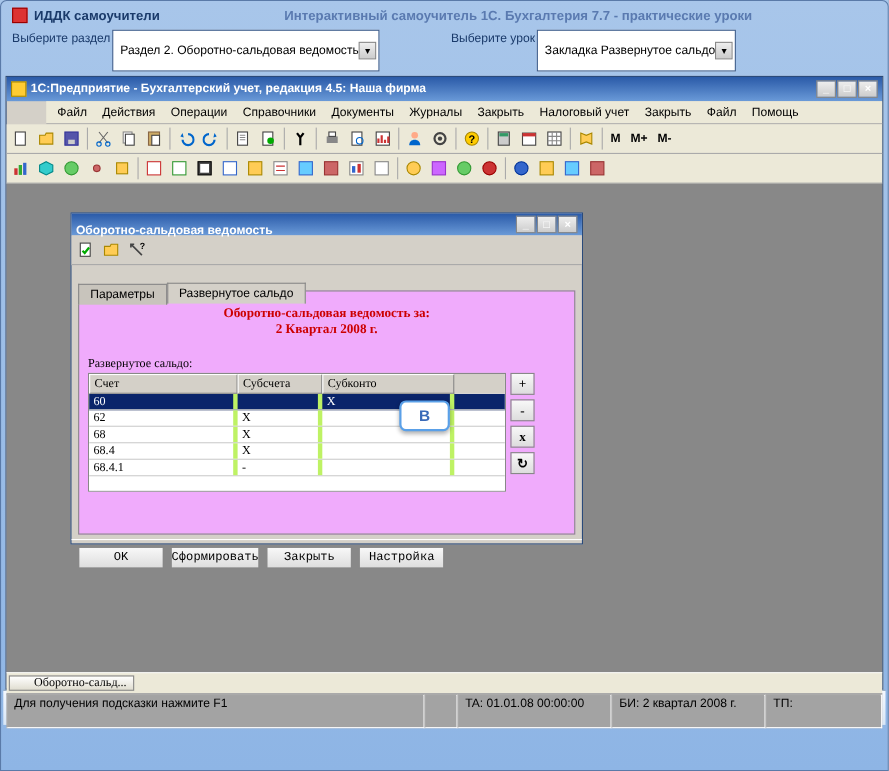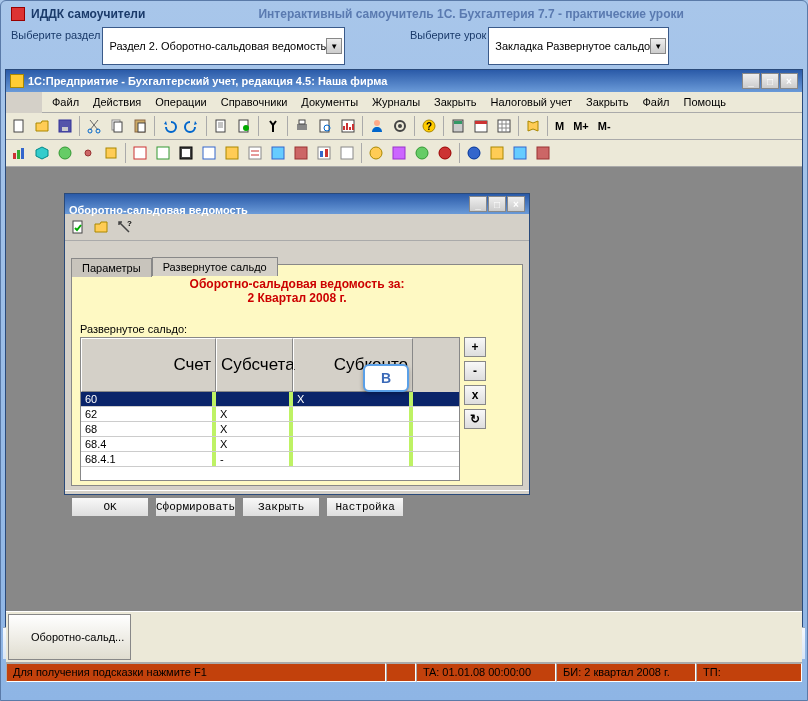--- a/index.html
+++ b/index.html
@@ -80,46 +80,46 @@
 .dlg-title{
   background:linear-gradient(#2a5aa8,#6a9ad8);
   color:#fff;display:flex;align-items:center;padding:2px 4px;height:20px;font-weight:bold;font-size:11px;
 }
 .dlg-title .t-text{flex:1;margin-top:12px;}
 .dlg-tb{background:#d4d0c8;border-bottom:1px solid #aaa;display:flex;padding:2px;gap:1px;}
 .dlg-body{padding:4px 6px;}
 .tabs{display:flex;position:relative;top:12px;}
 .tab{border:1px solid #888;border-bottom:none;padding:3px 10px;background:#d4d0c8;font-size:11px;position:relative;}
 .tab.inactive{background:#c8c4bc;top:1px;}
-.tabpanel{border:1px solid #888;background:#fef9c3;padding:8px 8px 8px;height:222px;}
+.tabpanel{border:1px solid #888;background:#f0abfc;padding:8px 8px 8px;height:222px;font-family:Liberation Serif, serif;}
 .report-title{text-align:center;color:#c00;font-weight:bold;font-size:12px;margin:4px 0 18px;}
 .field-label{font-size:11px;margin:16px 0 2px;}
 .grid-wrap{display:flex;gap:4px;}
 .grid{border:1px solid #888;background:#fff;width:380px;}
 .grid-head{display:flex;background:#d4d0c8;}
-.gh{border:1px solid #fff;border-right-color:#888;border-bottom-color:#888;padding:16px 4px;font-weight:normal;font-size:17px;text-align:right;}
+.gh{border:1px solid #fff;border-right-color:#888;border-bottom-color:#888;padding:2px 4px;font-weight:normal;font-size:11px;}
 .gh1{width:135px;}.gh2{width:77px;}.gh3{width:120px;}
 .grid-body{height:88px;overflow:auto;background:#fff;}
 .grow{display:flex;border-bottom:1px solid #ccc;height:15px;font-size:11px;}
 .grow.sel{background:#0a246a;color:#fff;}
 .gc{padding:0 4px;border-right:4px solid #bef264;overflow:hidden;white-space:nowrap;line-height:14px;}
 .gc1{width:135px;}.gc2{width:77px;}.gc3{width:120px;}
 .grid-sidebtns{display:flex;flex-direction:column;gap:4px;}
 .sqbtn{width:22px;height:20px;border:1px solid #888;background:linear-gradient(#f8f8f8,#ddd);display:flex;align-items:center;justify-content:center;font-size:12px;font-weight:bold;}
 .dlg-buttons{display:flex;gap:6px;padding:6px;border-top:1px solid #fff;}
 .btn{border:1px solid #888;background:linear-gradient(#f8f8f8,#ddd);padding:3px 0;font-size:11px;min-width:78px;text-align:center;font-family:Liberation Mono, monospace;}
 .callout{
   position:absolute;left:298px;top:170px;
   background:#fff;border:2px solid #5aa0e8;border-radius:6px;
   padding:4px 16px;font-weight:bold;color:#3a6ab8;font-size:14px;
   box-shadow:0 2px 4px rgba(0,0,0,.3);
 }
 .taskbar{background:#ece9d8;border-top:1px solid #fff;display:flex;padding:2px;}
-.taskbtn{border:1px solid #888;background:linear-gradient(#fff,#e0ddd0);padding:16px 6px;font-size:11px;display:flex;align-items:flex-end;gap:4px;}
-.statusbar{background:#c2410c;border-top:1px solid #aaa;display:flex;font-size:11px;height:20px;}
+.taskbtn{border:1px solid #888;background:linear-gradient(#fff,#e0ddd0);padding:0 6px;font-size:11px;display:flex;align-items:flex-end;gap:4px;font-family:Liberation Serif, serif;}
+.statusbar{background:#a3a3a3;border-top:1px solid #aaa;display:flex;font-size:11px;height:32px;}
 .statcell{border:1px inset #fff;padding:2px 6px;white-space:nowrap;}
 .sc1{flex:0 0 380px;}.sc2{flex:0 0 30px;}.sc3{flex:0 0 140px;}.sc4{flex:0 0 140px;}.sc5{flex:1;}
 .player{
   background:linear-gradient(#f4f8fe,#d8e6f6);
   border-top:1px solid #9ab;
   display:flex;align-items:center;padding:4px 8px;gap:6px;height:32px;
 }
 .pbtn{width:22px;height:22px;border:1px solid #8aa;border-radius:11px;background:linear-gradient(#fff,#dde8f4);display:flex;align-items:center;justify-content:center;}
 .pbtn svg{width:10px;height:10px;}
 .pslider{flex:1;height:6px;background:#c8d6e8;border:1px solid #9ab;border-radius:3px;margin:0 8px;}

